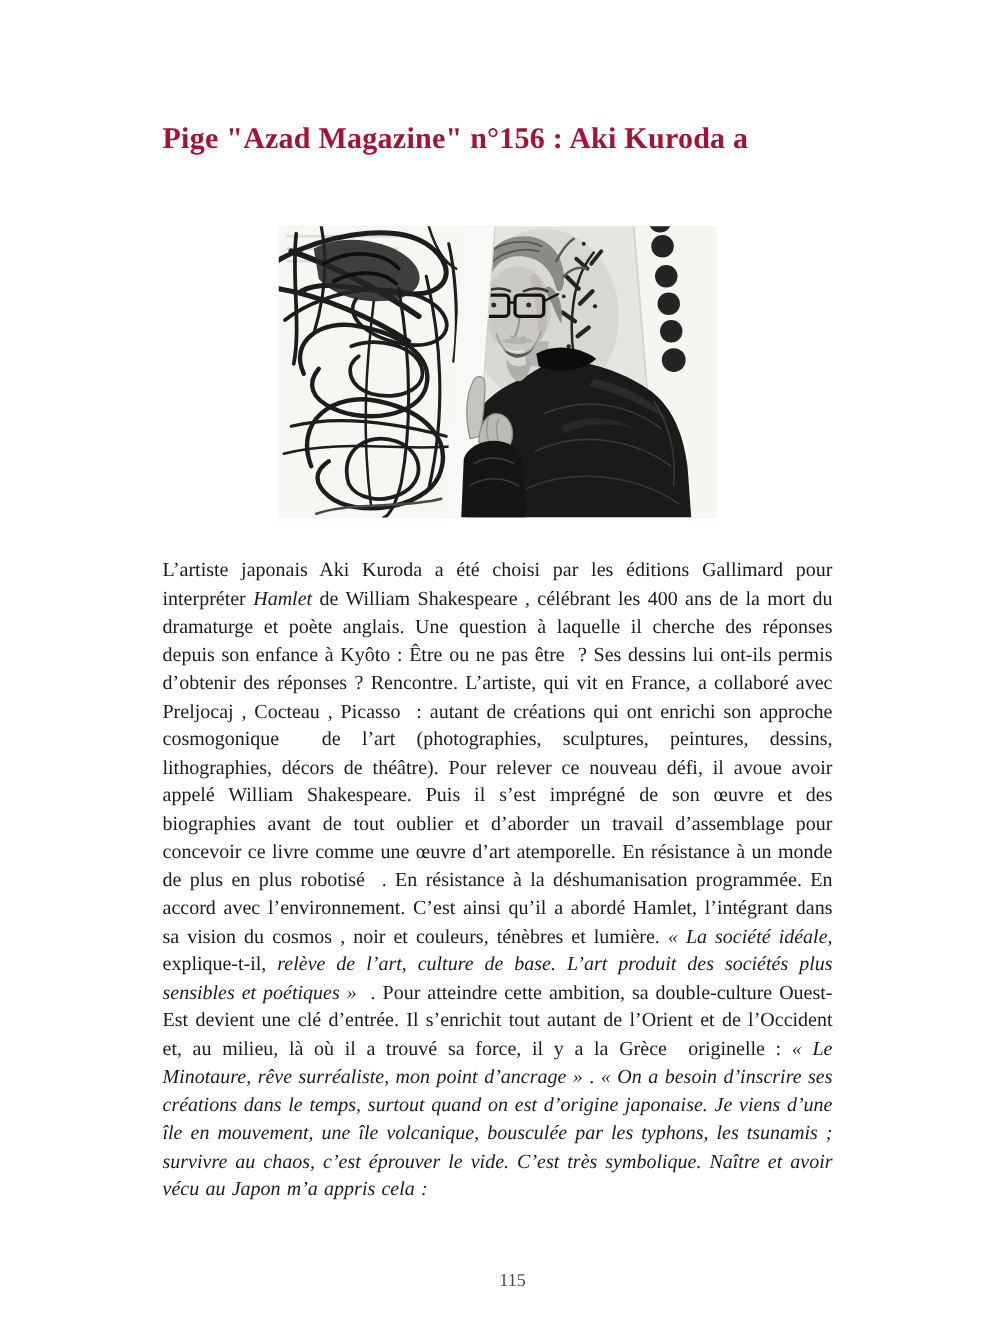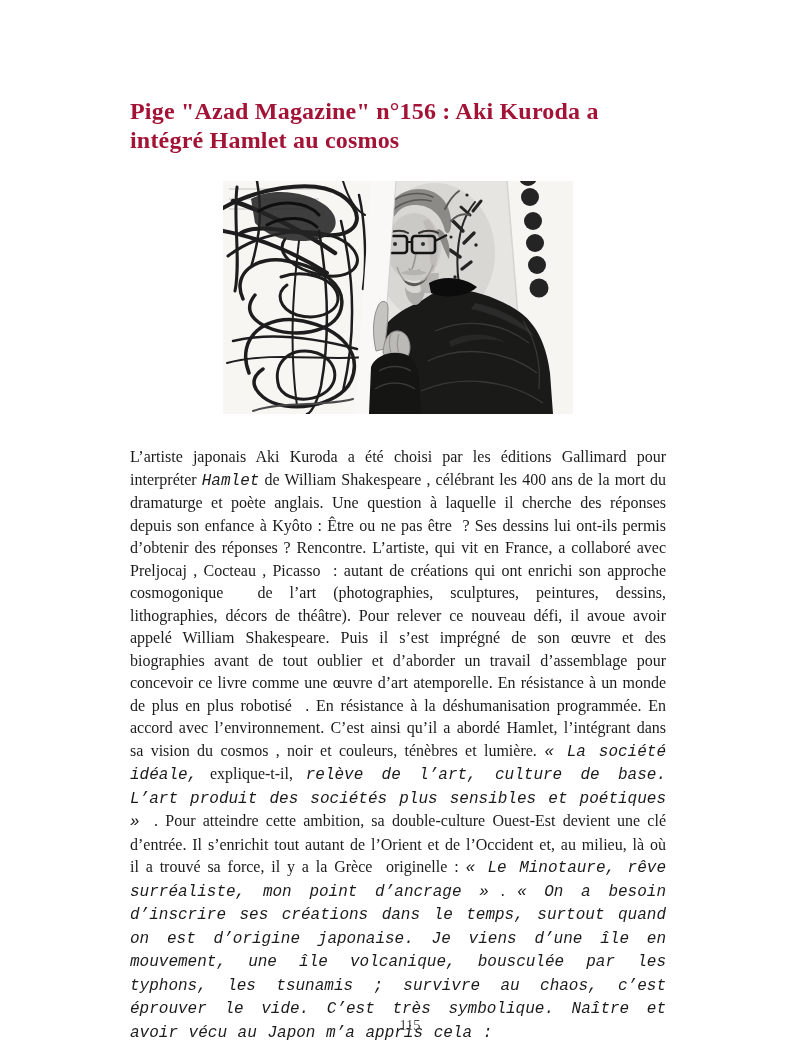--- a/index.html
+++ b/index.html
@@ -38,39 +38,38 @@
     position: absolute;
     left: 130px;
     top: 446px;
     width: 536px;
     font-size: 16px;
     line-height: 22.5px;
     text-align: justify;
     color: #1b1b1b;
     word-spacing: 1px;
   }
-  .it { font-style: italic; font-family: Liberation Mono, monospace; }
+  .it { font-style: italic; }
   .page-number {
     position: absolute;
     left: 130px;
     top: 1017px;
     width: 560px;
     text-align: center;
     font-size: 14.5px;
     color: #4a4a4a;
   }
 </style>
 </head>
 <body>
 
 <div class="page">
 
   <h1 class="title">
     <span class="title-line">Pige "Azad Magazine" n°156 : Aki Kuroda a</span>
-    <span class="title-line">intégré Hamlet au cosmos</span>
   </h1>
 
   <div class="photo">
     <svg viewBox="0 0 350 233" xmlns="http://www.w3.org/2000/svg">
 
       <rect x="0" y="0" width="350" height="233" fill="#efeeec"></rect>
 
       <rect x="0" y="0" width="152" height="233" fill="#f7f6f3"></rect>
       <g stroke="#dddcd9" stroke-width="2">
         <path d="M6,8 H102" fill="none"></path>

